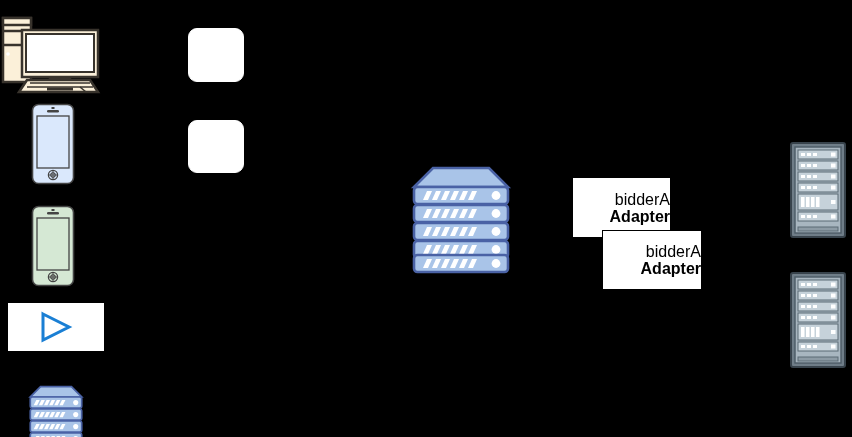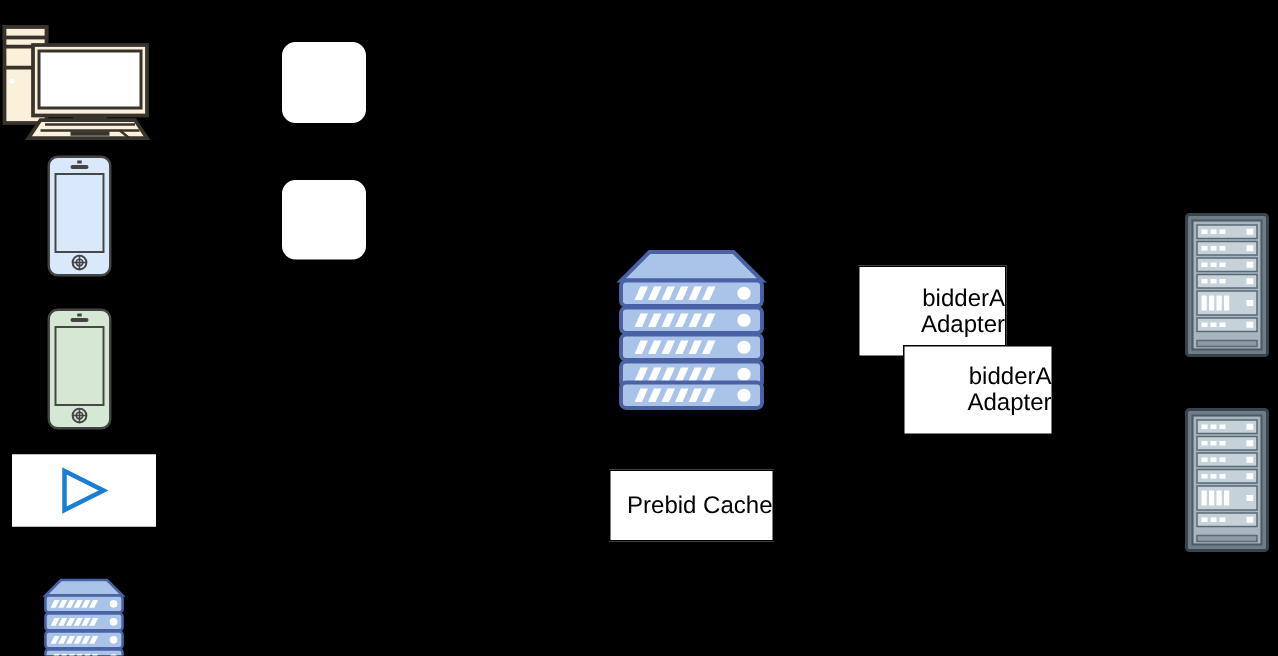--- a/index.html
+++ b/index.html
@@ -31,21 +31,21 @@
     border: 1px solid #000000;
     display: flex;
     flex-direction: column;
     align-items: flex-end;
     justify-content: center;
     color: #000000;
     font-size: 16px;
     line-height: 17px;
     text-align: center;
   }
-  .label-box .bold { font-weight: normal; }
+  .label-box .bold { font-weight: bold; }
   
   .blank-card {
     background: #ffffff;
     border: 1px solid #ffffff;
     border-radius: 9px;
   }
   
   .video-box {
     background: #ffffff;
     border: 1px solid #ffffff;
@@ -231,23 +231,20 @@
           <polygon points="34,93 39,93 35,102 30,102"></polygon>
           <polygon points="43,93 48,93 44,102 39,102"></polygon>
           <polygon points="52,93 57,93 53,102 48,102"></polygon>
           <polygon points="61,93 66,93 62,102 57,102"></polygon>
         </g>
         <circle cx="85" cy="97.5" r="4.4" fill="#ffffff"></circle>
       </g>
     </svg>
   </div>
 
-  <div class="node label-box" style="left:406px; top:313px; width:110px; height:48px;">
-    <span>Prebid Cache</span>
-  </div>
 
   <div class="node label-box" style="left:572px; top:177px; width:99px; height:61px; z-index:2;">
     <span>bidderA</span>
     <span class="bold">Adapter</span>
   </div>
 
   <div class="node label-box" style="left:602px; top:230px; width:100px; height:60px; z-index:3;">
     <span>bidderA</span>
     <span class="bold">Adapter</span>
   </div>

